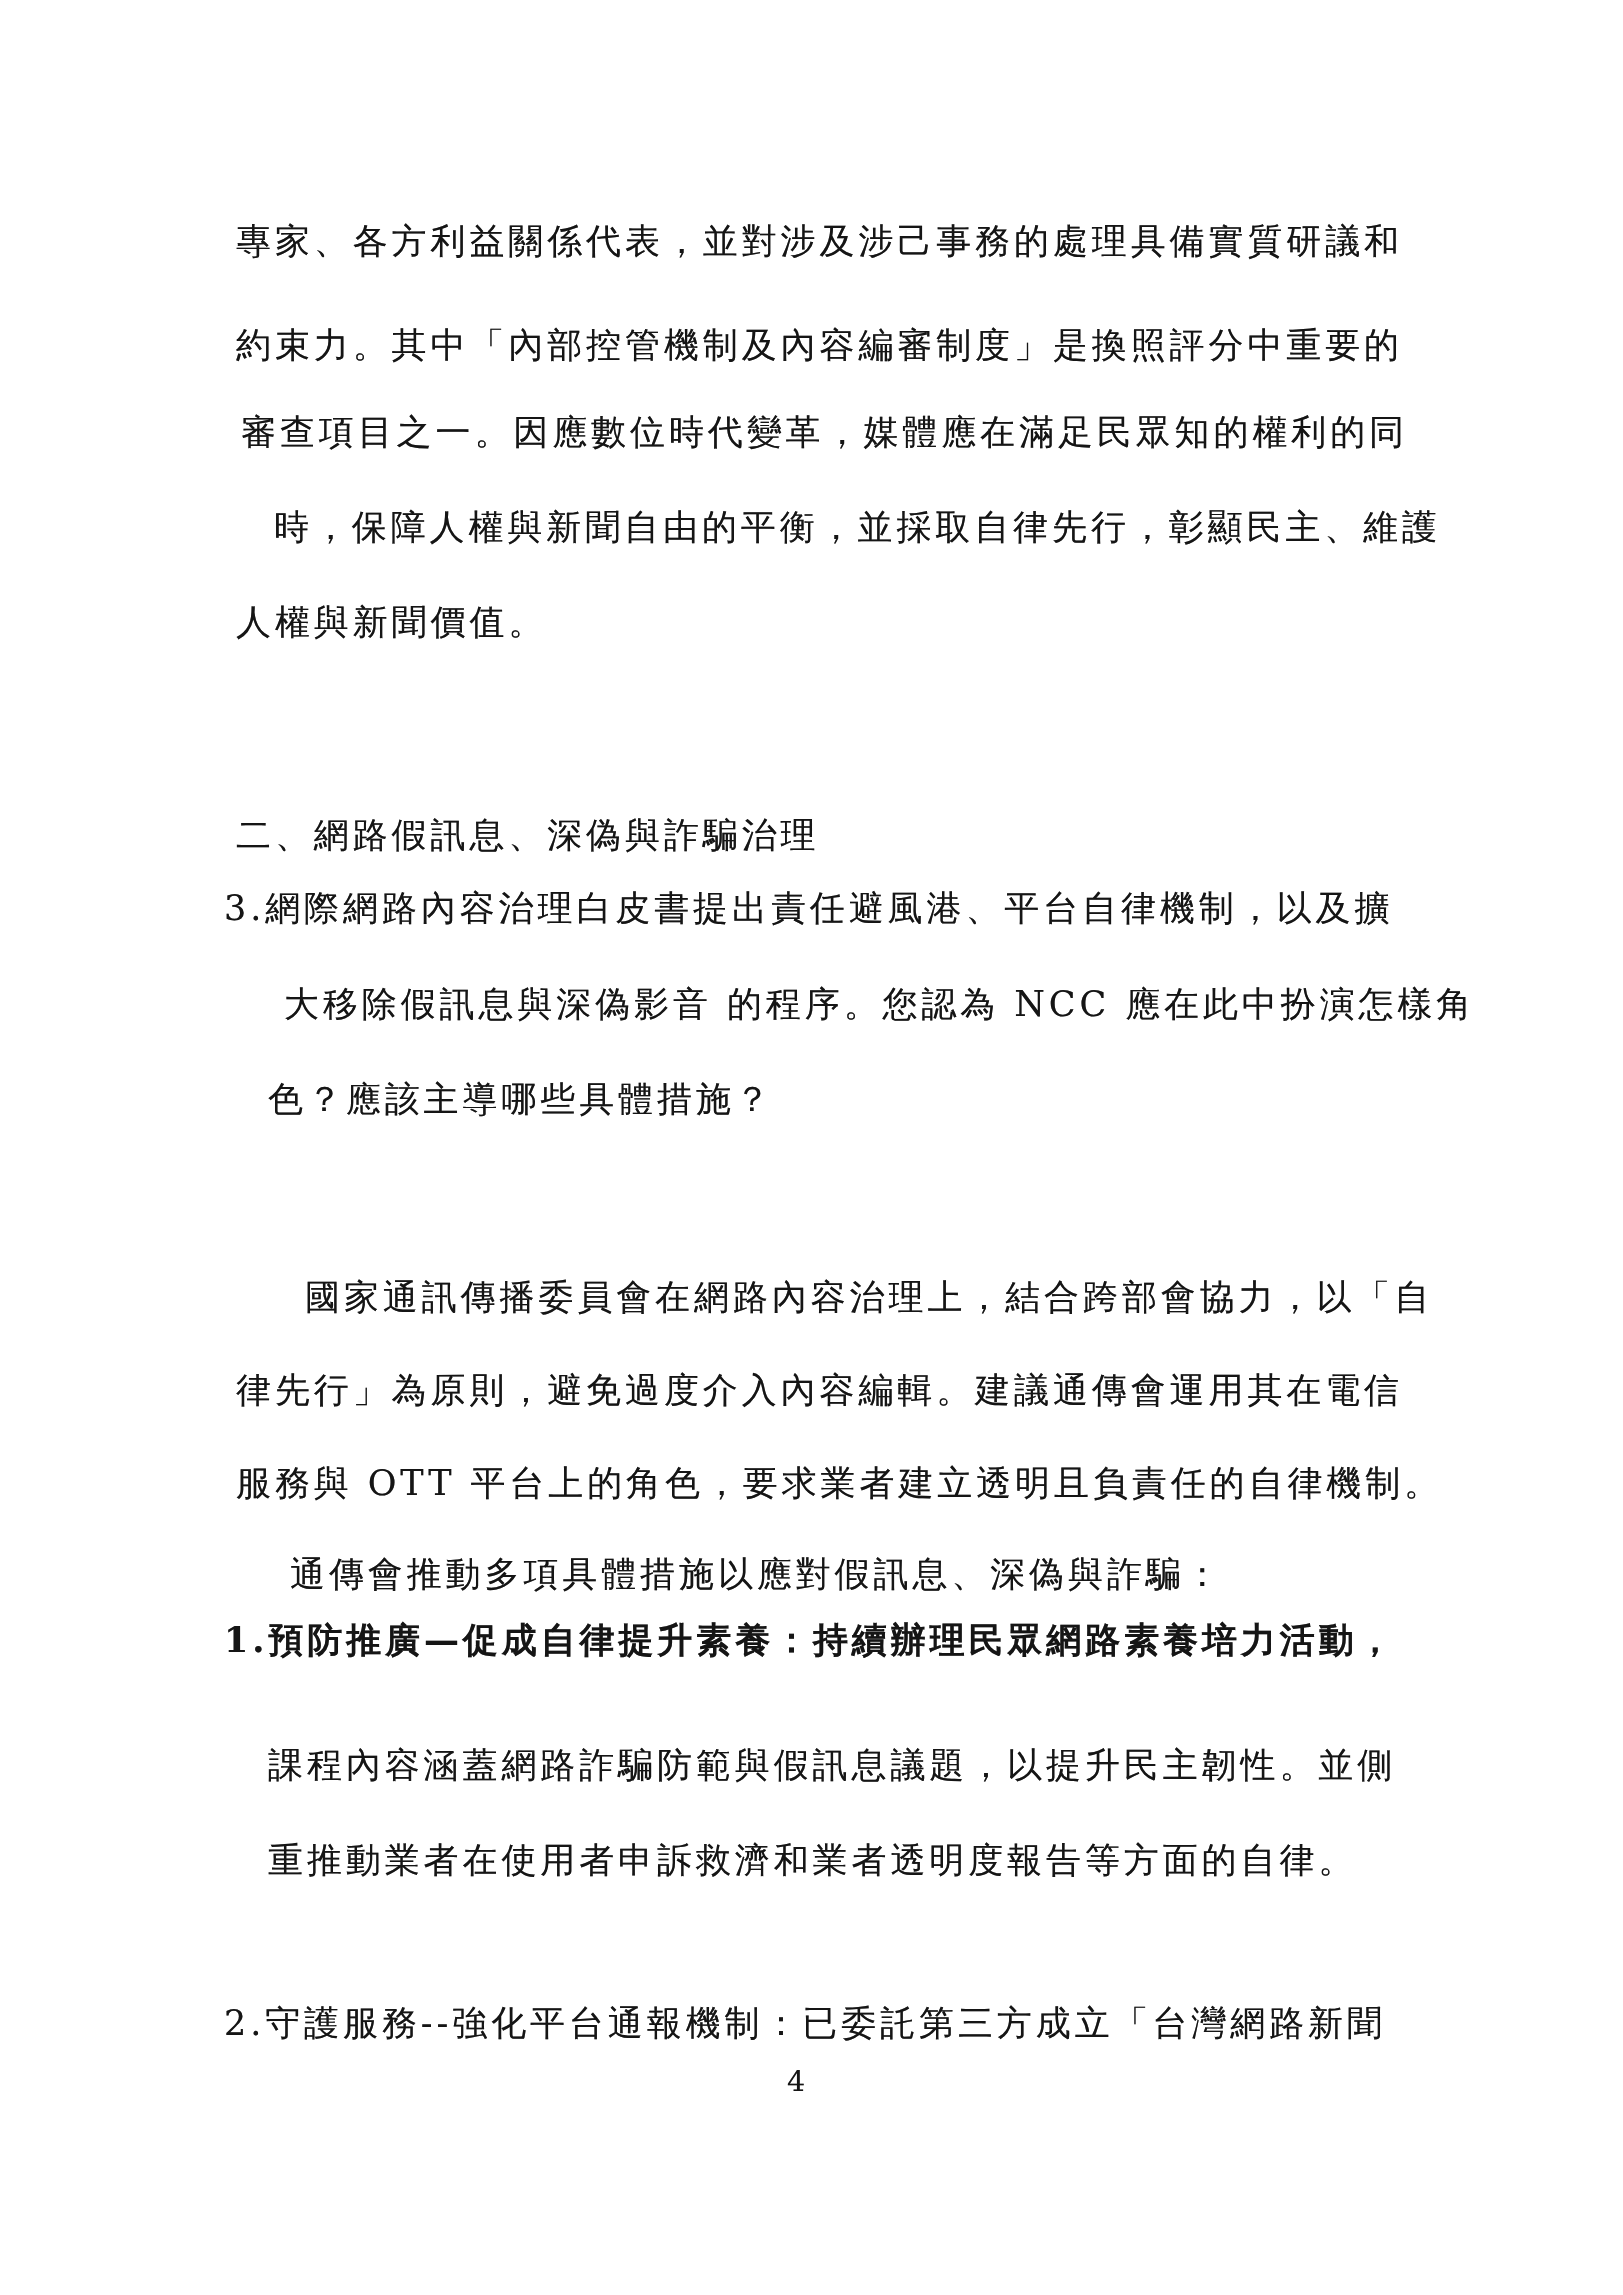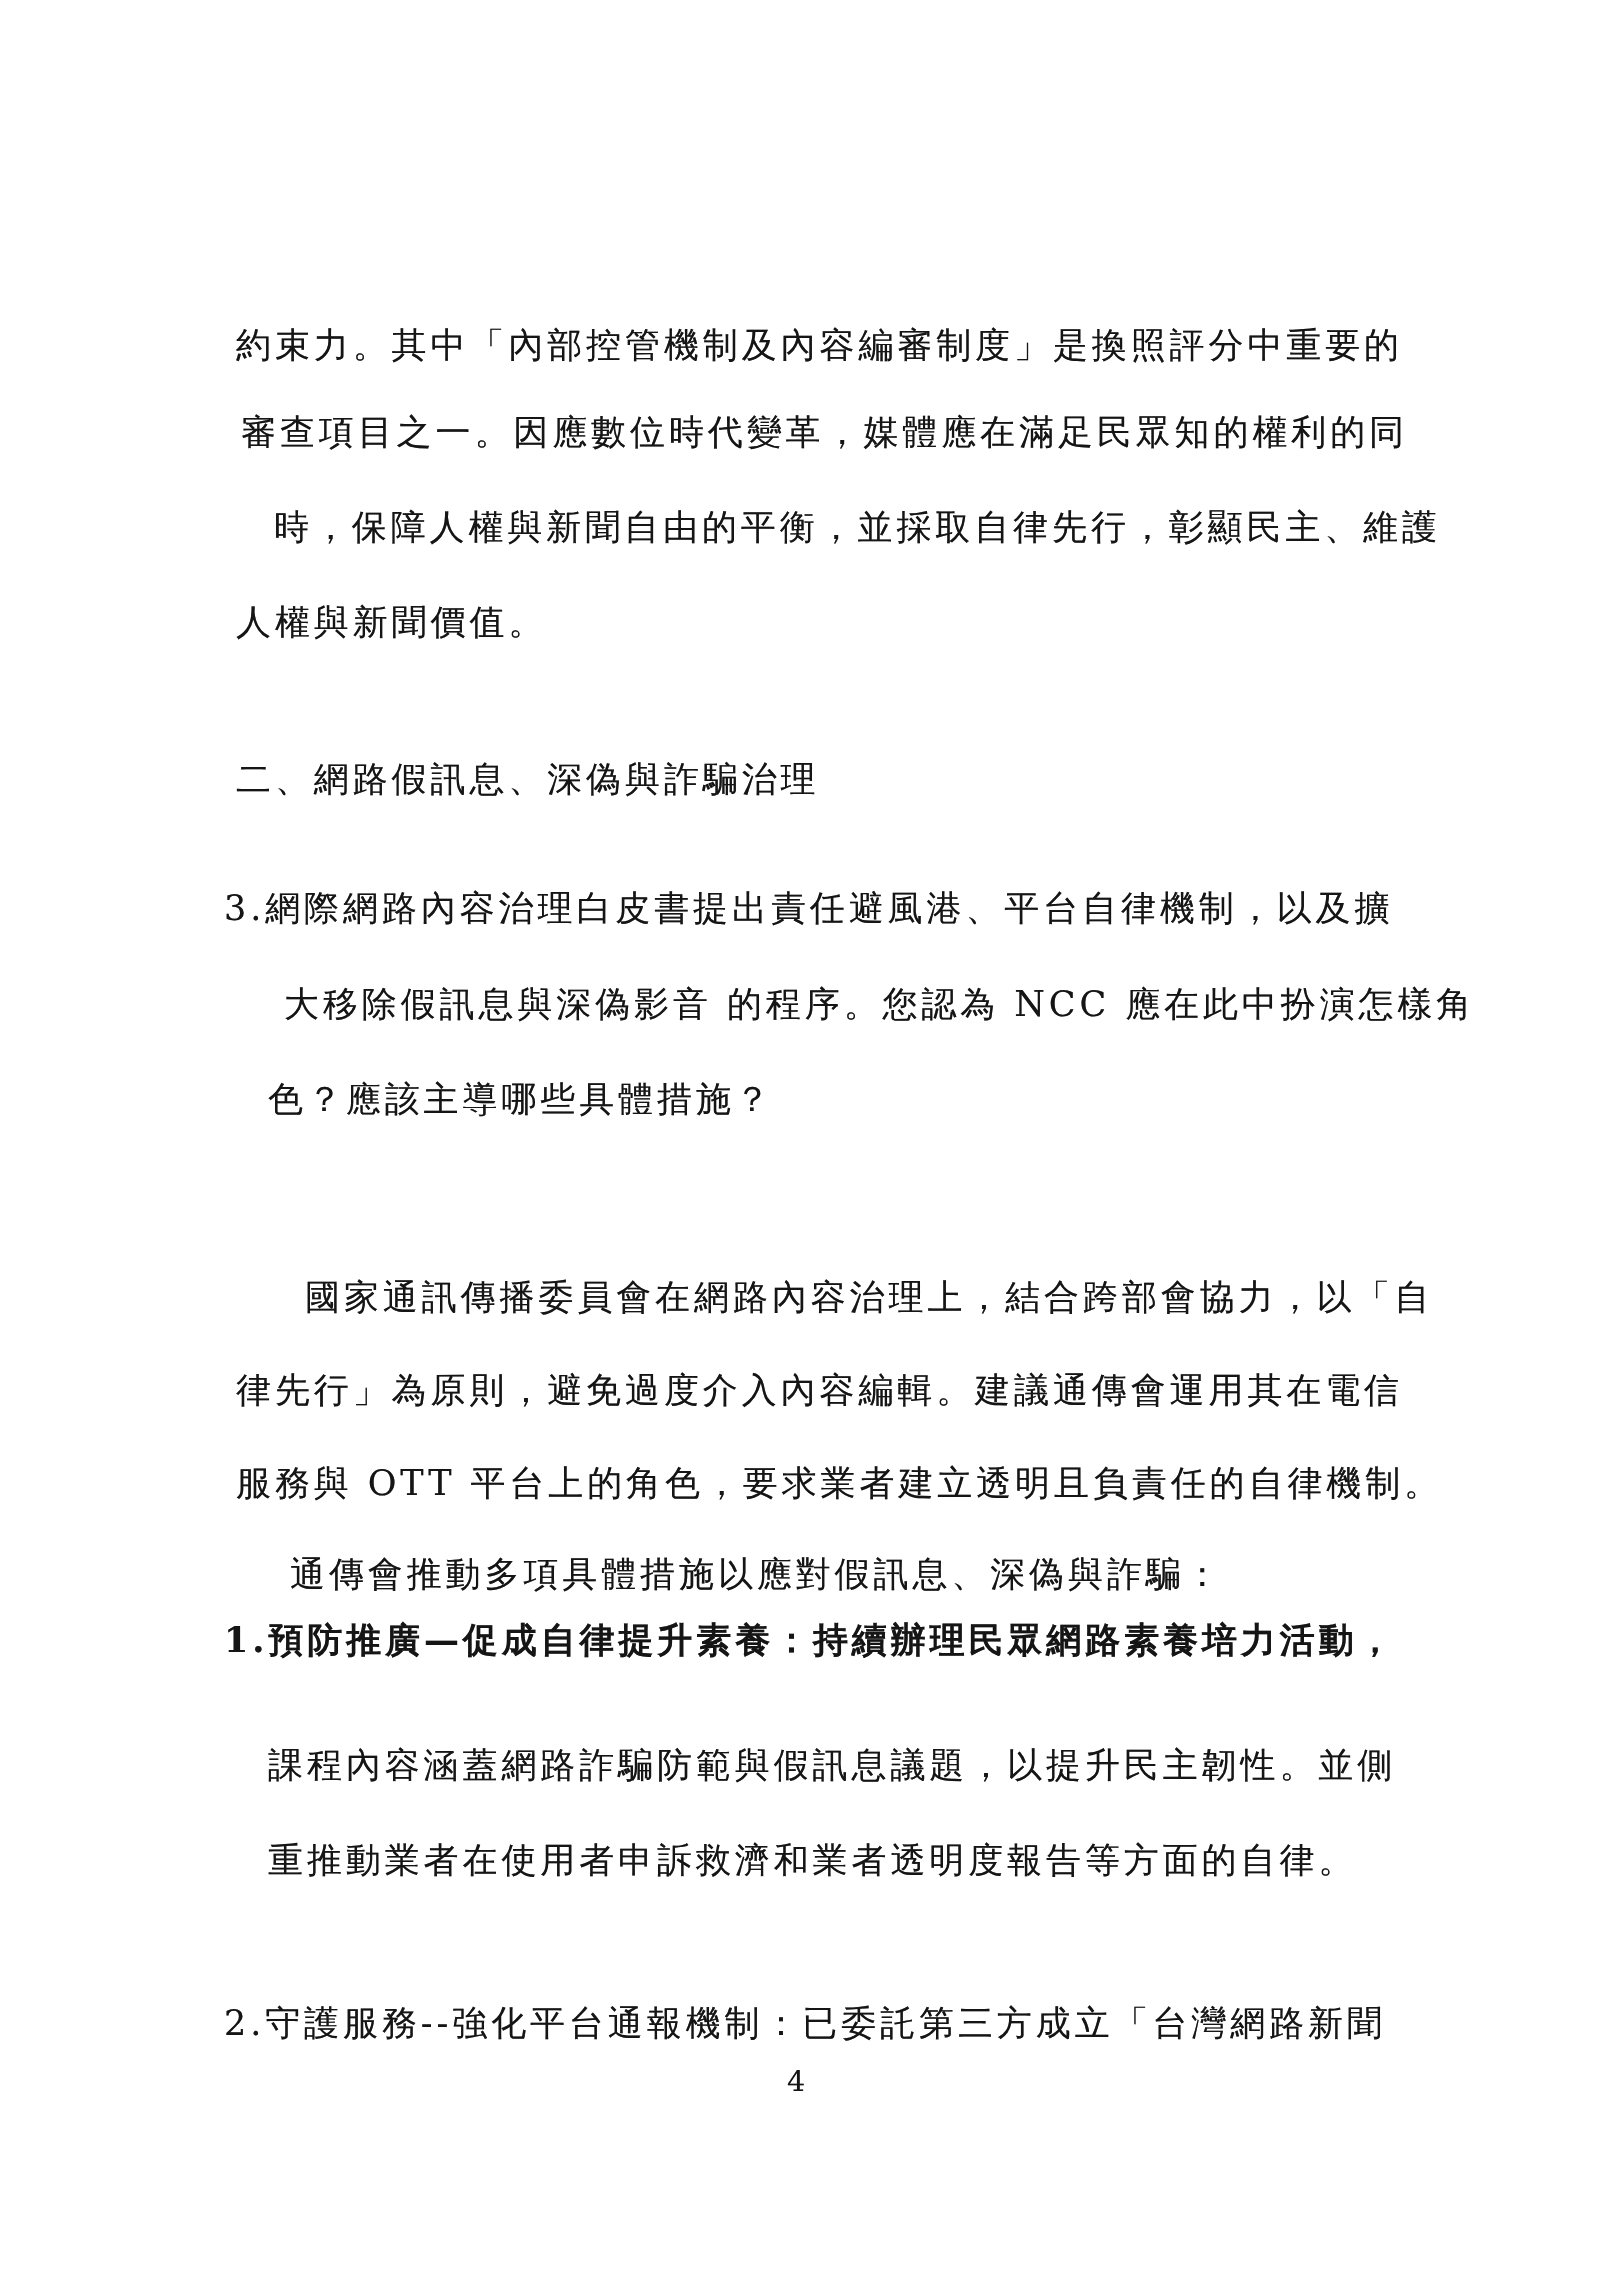--- a/index.html
+++ b/index.html
@@ -29,21 +29,21 @@
     white-space: nowrap;
     color: #151515;
     text-shadow: 0 0 0.5px rgba(20,20,20,0.55);
   }
   
   .l0  { top: 222px;  left: 236px; }
   .l1  { top: 326px;  left: 236px; }
   .l2  { top: 413px;  left: 241px; }
   .l3  { top: 508px; left: 236px; margin-left: 38px; }
   .l4  { top: 603px; left: 236px; }
-  .l5  { top: 760px; left: 236px; }   
+  .l5  { top: 816px; left: 236px; }   
   .l6  { top: 889px; left: 224px; }   
   .l7  { top: 985px; left: 284px; text-align: right; }   
   .l8  { top: 1080px; left: 268px; }
   .l9  { top: 1278px; left: 305px; }   
   .l10 { top: 1371px; left: 236px; }
   .l11 { top: 1464px; left: 236px; }
   .l12 { top: 1555px; left: 290px; }   
   .l13 { top: 1620px; left: 224px; font-weight: bold; }   
   .l14 { top: 1746px; left: 268px; }
   .l15 { top: 1841px; left: 268px; }
@@ -59,20 +59,21 @@
     line-height: 31px;
     color: #151515;
     letter-spacing: 0;
     text-shadow: 0 0 0.5px rgba(20,20,20,0.55);
   }
 </style>
 </head>
 <body>
 
 <div class="page">
+  <div class="line l0">專家、各方利益關係代表，並對涉及涉己事務的處理具備實質研議和</div>
   <div class="line l1">約束力。其中「內部控管機制及內容編審制度」是換照評分中重要的</div>
   <div class="line l2">審查項目之一。因應數位時代變革，媒體應在滿足民眾知的權利的同</div>
   <div class="line l3">時，保障人權與新聞自由的平衡，並採取自律先行，彰顯民主、維護</div>
   <div class="line l4">人權與新聞價值。</div>
   <div class="line l5">二、網路假訊息、深偽與詐騙治理</div>
   <div class="line l6">3.網際網路內容治理白皮書提出責任避風港、平台自律機制，以及擴</div>
   <div class="line l7">大移除假訊息與深偽影音 的程序。您認為 NCC 應在此中扮演怎樣角</div>
   <div class="line l8">色？應該主導哪些具體措施？</div>
   <div class="line l9">國家通訊傳播委員會在網路內容治理上，結合跨部會協力，以「自</div>
   <div class="line l10">律先行」為原則，避免過度介入內容編輯。建議通傳會運用其在電信</div>

